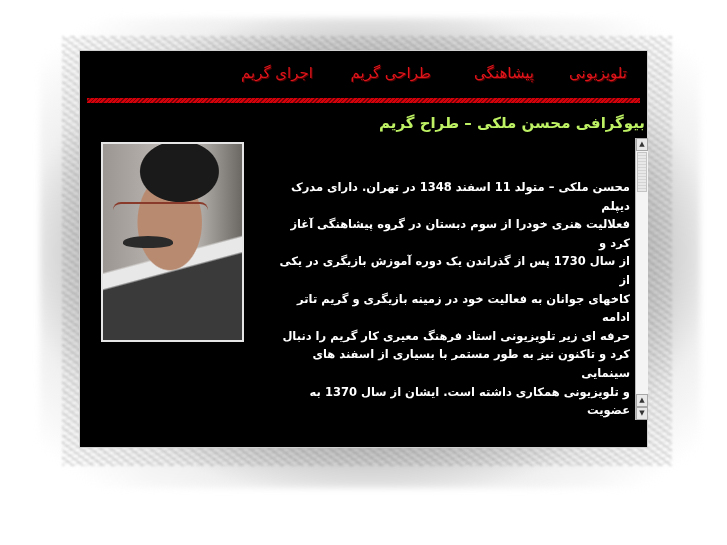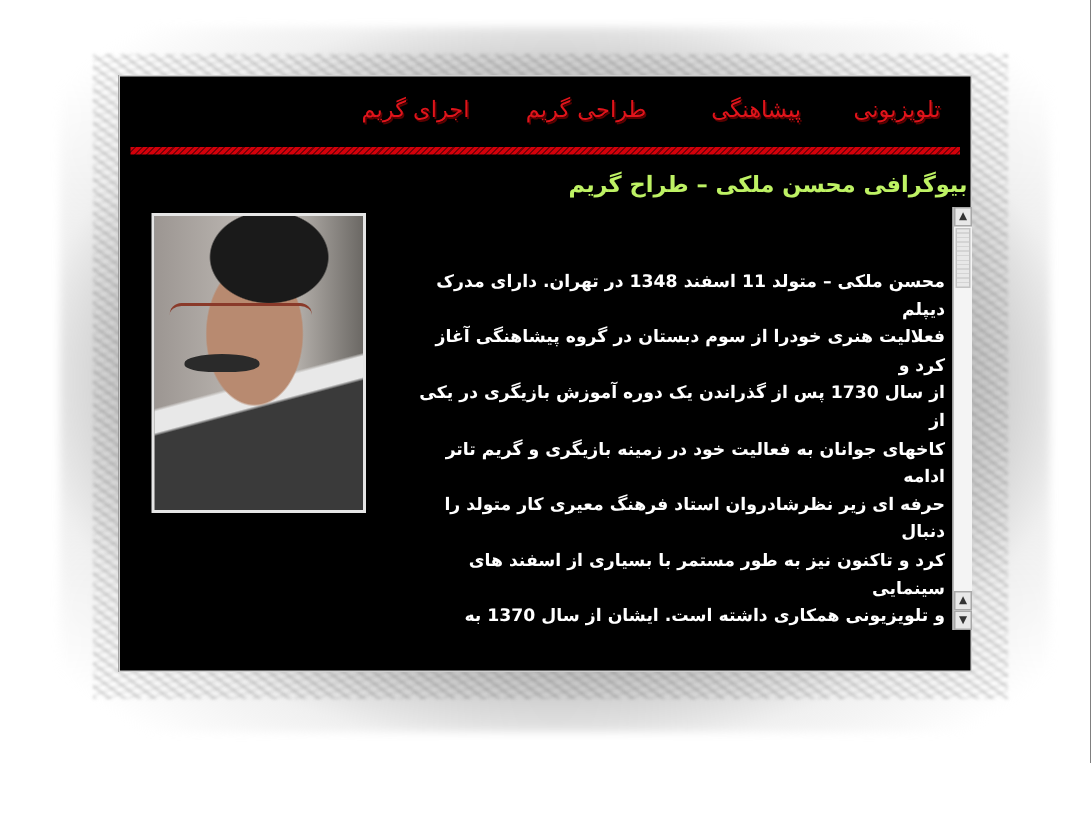--- a/index.html
+++ b/index.html
@@ -103,21 +103,21 @@
     <div class="glasses"></div>
     <div class="stache"></div>
   </div>
 
   <div class="textbox">
     <div class="text">
       <div>محسن ملکی – متولد 11 اسفند 1348 در تهران. دارای مدرک دیپلم</div>
       <div>فعلالیت هنری خودرا از سوم دبستان در گروه پیشاهنگی آغاز کرد و</div>
       <div>از سال 1730 پس از گذراندن یک دوره آموزش بازیگری در یکی از</div>
       <div>کاخهای جوانان به فعالیت خود در زمینه بازیگری و گریم تاتر ادامه</div>
-      <div>حرفه ای زیر نظرشادروان استاد فرهنگ معیری کار متولد را دنبال</div>
+      <div>حرفه ای زیر تلویزیونی استاد فرهنگ معیری کار گریم را دنبال</div>
       <div>کرد و تاکنون نیز به طور مستمر با بسیاری از اسفند های سینمایی</div>
       <div>و تلویزیونی همکاری داشته است. ایشان از سال 1370 به عضویت</div>
 
     </div>
     <div class="scrollbar">
       <div class="sb-btn" style="top:0">▲</div>
       <div class="sb-thumb"></div>
       <div class="sb-btn" style="top:256px">▲</div>
       <div class="sb-btn" style="top:269px">▼</div>
     </div>

